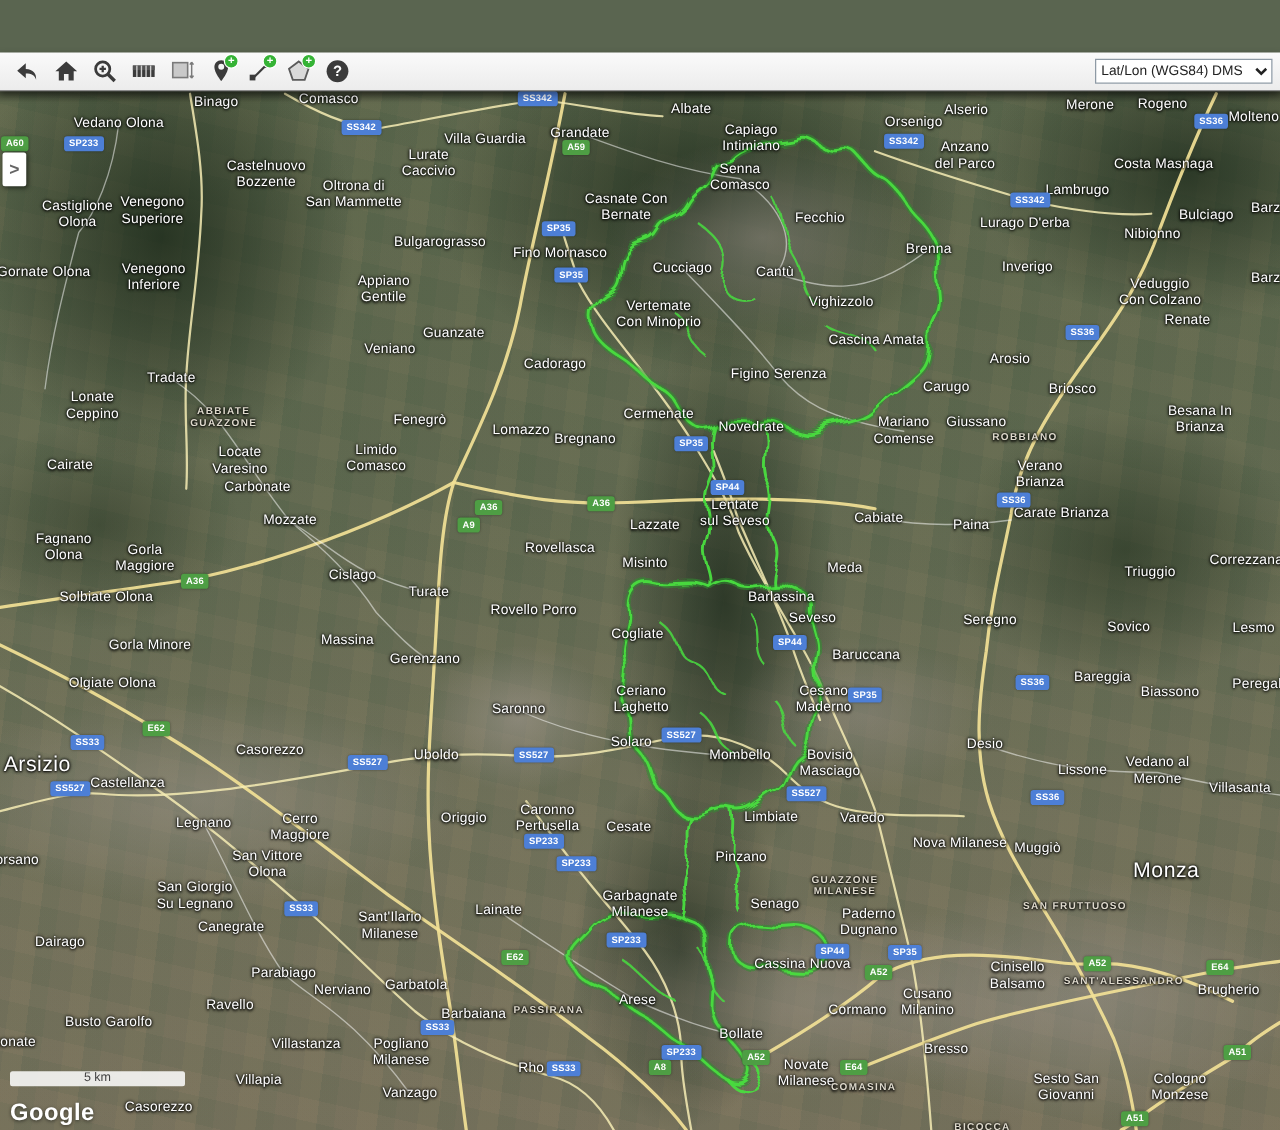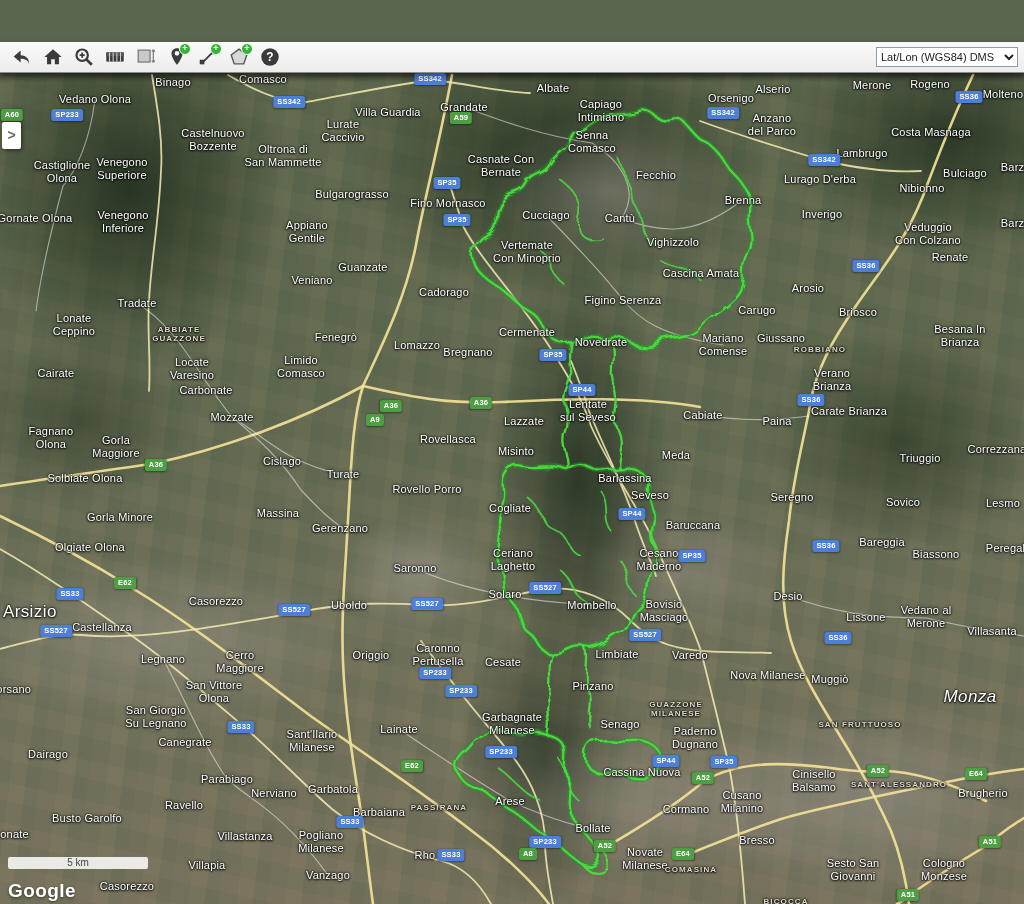--- a/index.html
+++ b/index.html
@@ -401,21 +401,21 @@
       <div class="lbl town" style="left: 757px; top: 840px;">Bresso</div>
       <div class="lbl town" style="left: 645px; top: 859px;">Novate
 Milanese</div>
       <div class="lbl town" style="left: 814px; top: 781px;">Cinisello
 Balsamo</div>
       <div class="lbl town" style="left: 983px; top: 793px;">Brugherio</div>
       <div class="lbl town" style="left: 853px; top: 870px;">Sesto San
 Giovanni</div>
       <div class="lbl town" style="left: 944px; top: 870px;">Cologno
 Monzese</div>
-      <div class="lbl city" style="left: 970px; top: 697px; font-style: italic;">Monza</div>
+      <div class="lbl city" style="left: 933px; top: 697px;">Monza</div>
       <div class="lbl city" style="left: 5px; top: 612px;">Busto Arsizio</div>
       <div class="lbl loc" style="left: 179px; top: 334px;">ABBIATE
 GUAZZONE</div>
       <div class="lbl loc" style="left: 820px; top: 350px;">ROBBIANO</div>
       <div class="lbl loc" style="left: 439px; top: 808px;">PASSIRANA</div>
       <div class="lbl loc" style="left: 676px; top: 709px;">GUAZZONE
 MILANESE</div>
       <div class="lbl loc" style="left: 691px; top: 870px;">COMASINA</div>
       <div class="lbl loc" style="left: 860px; top: 725px;">SAN FRUTTUOSO</div>
       <div class="lbl loc" style="left: 899px; top: 785px;">SANT'ALESSANDRO</div>

